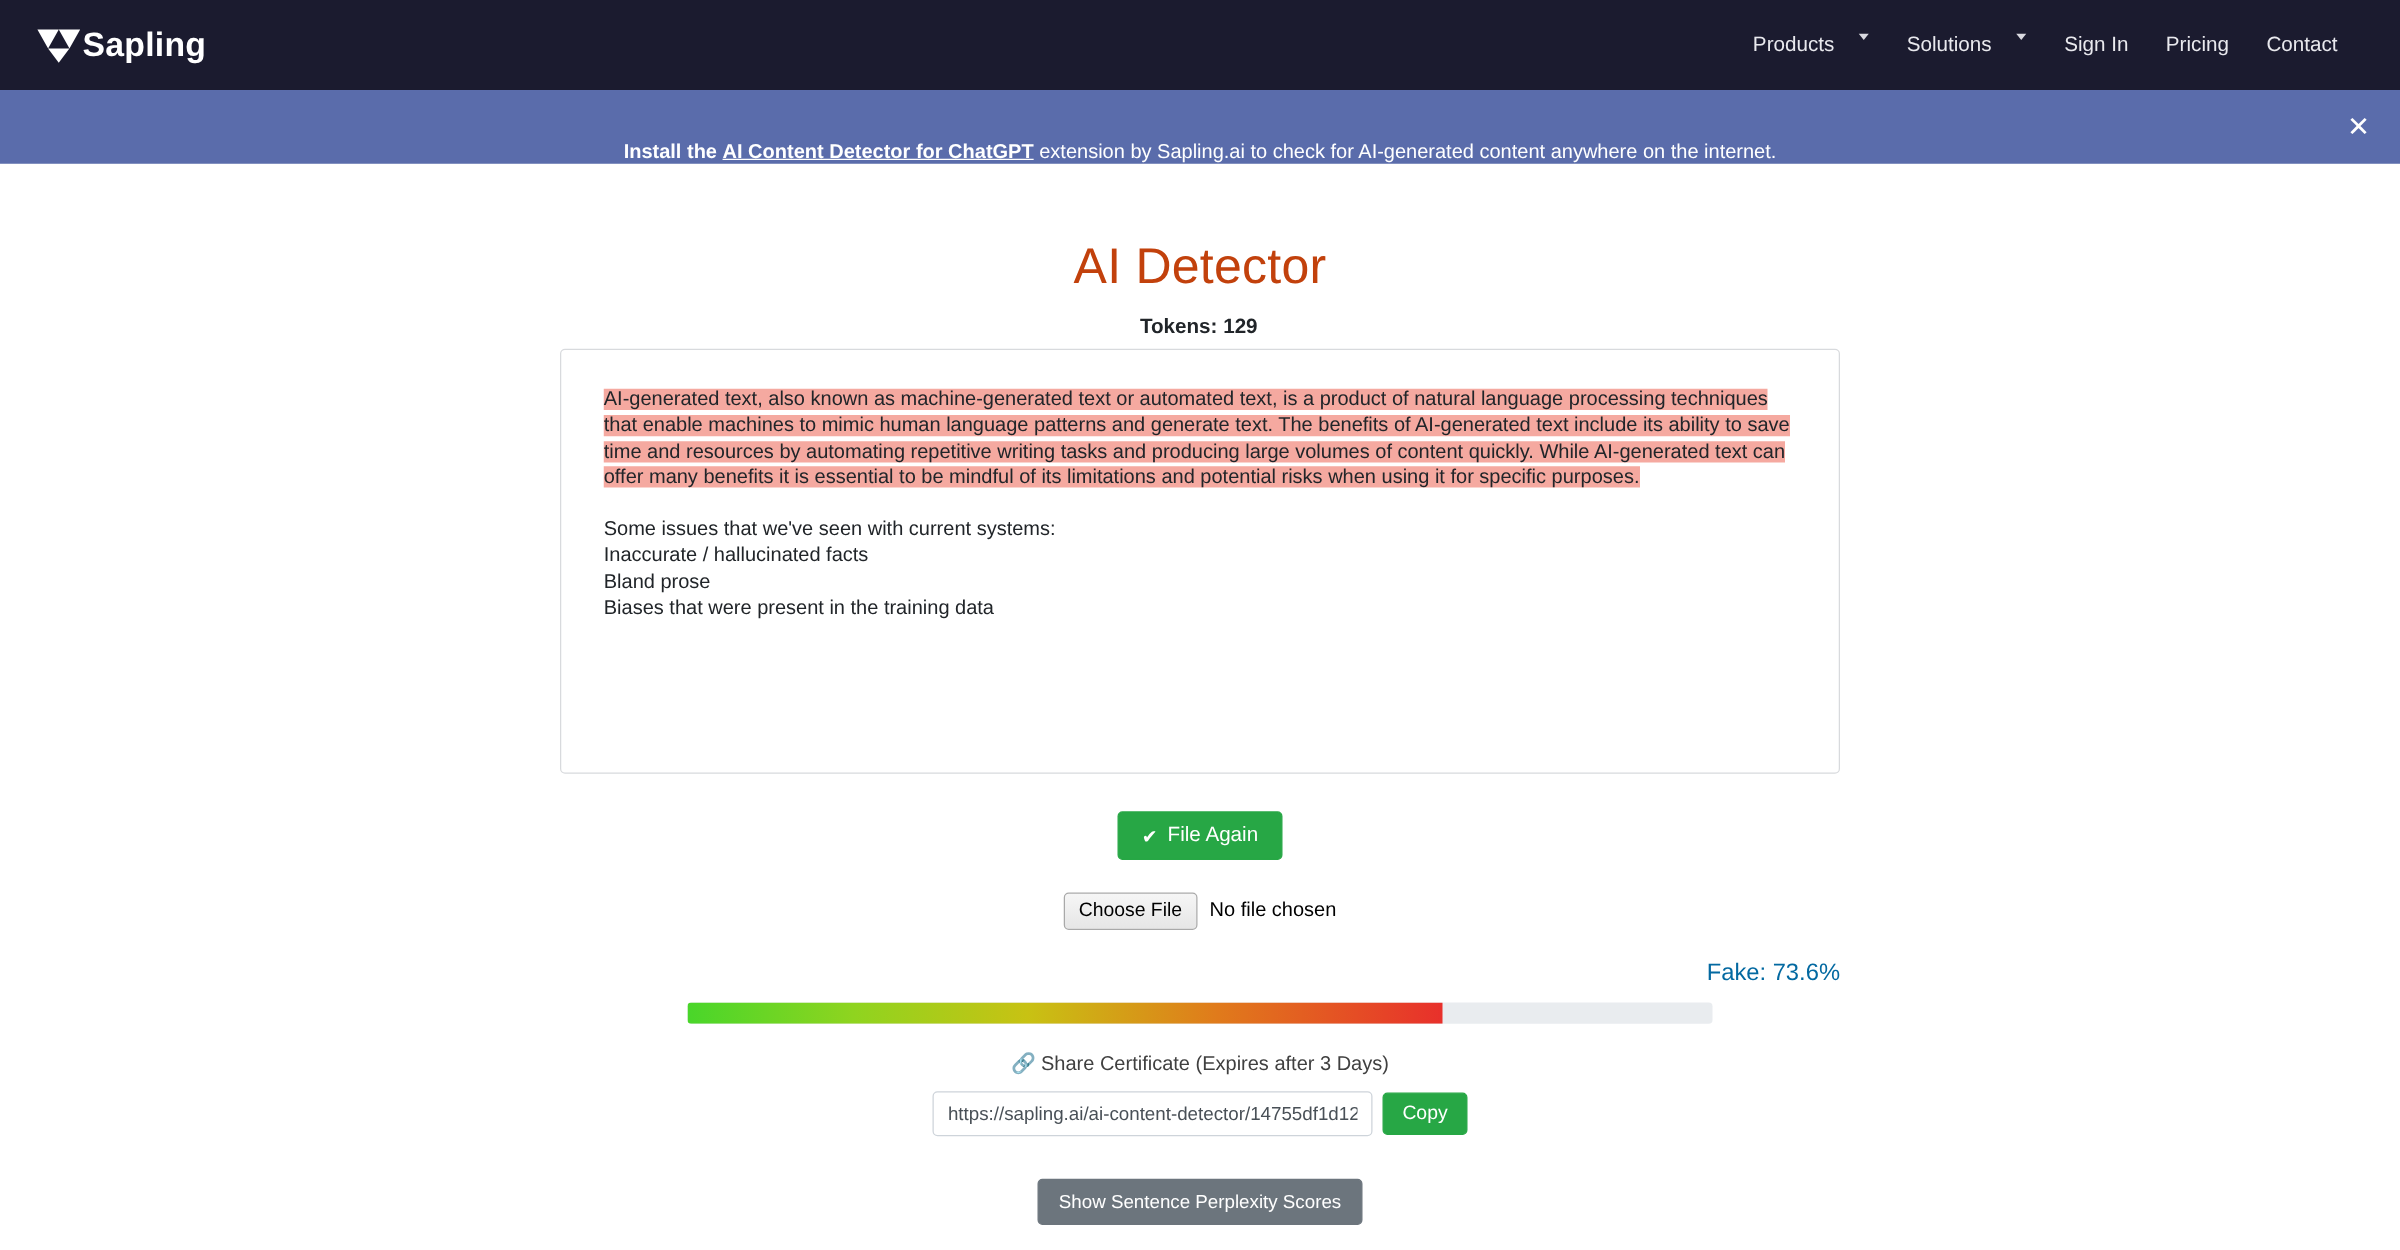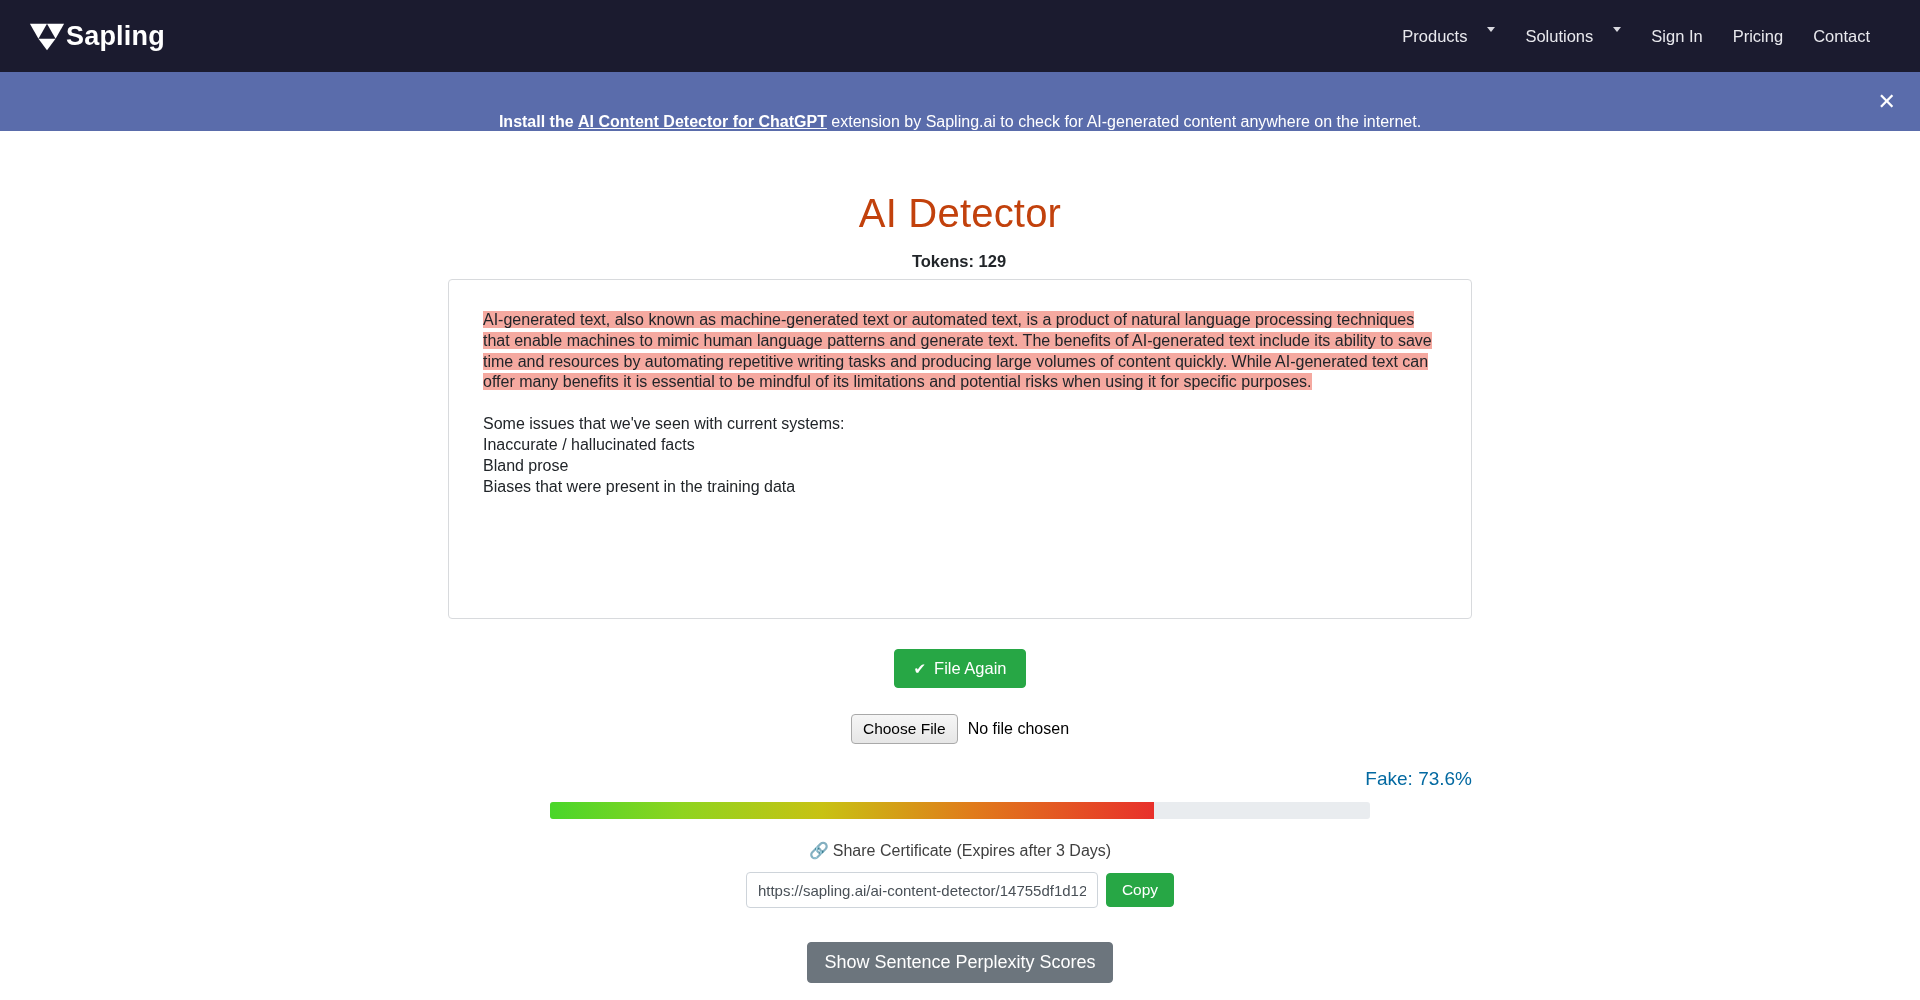--- a/index.html
+++ b/index.html
@@ -227,21 +227,21 @@
     cursor: pointer;
     font-family: inherit;
   }
 
   
   .perplexity-btn {
     margin-top: 34px;
     background: #6c757d;
     border: 1px solid #6c757d;
     color: #fff;
-    font-size: 18px;
+    font-size: 15px;
     border-radius: 4px;
     padding: 9px 16px;
     cursor: pointer;
     font-family: inherit;
   }
 </style>
 </head>
 <body>
 
 <div class="navbar">

